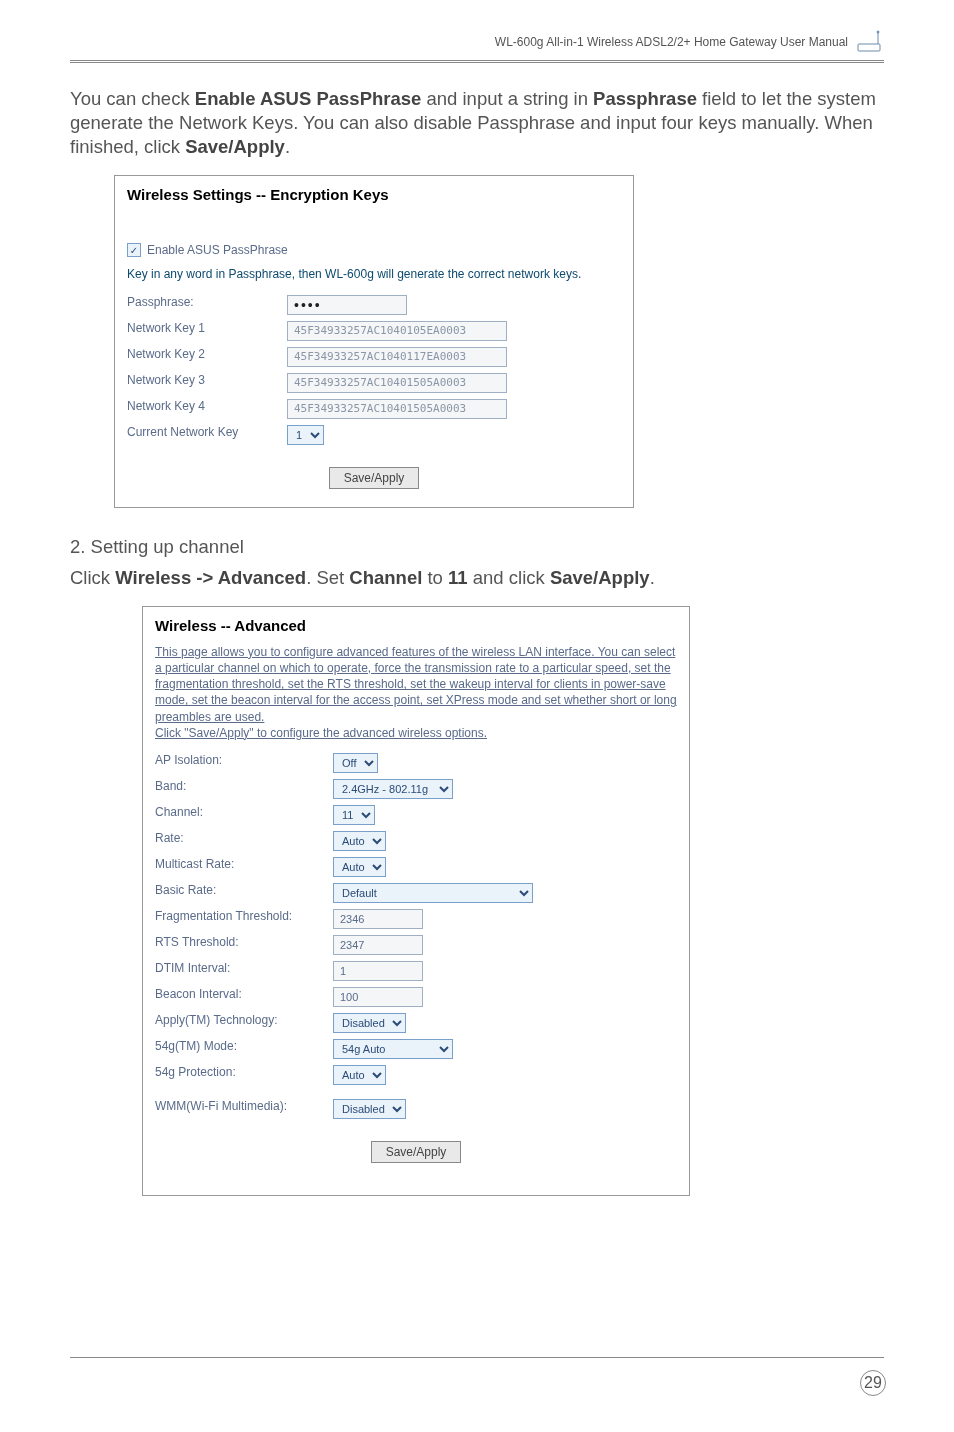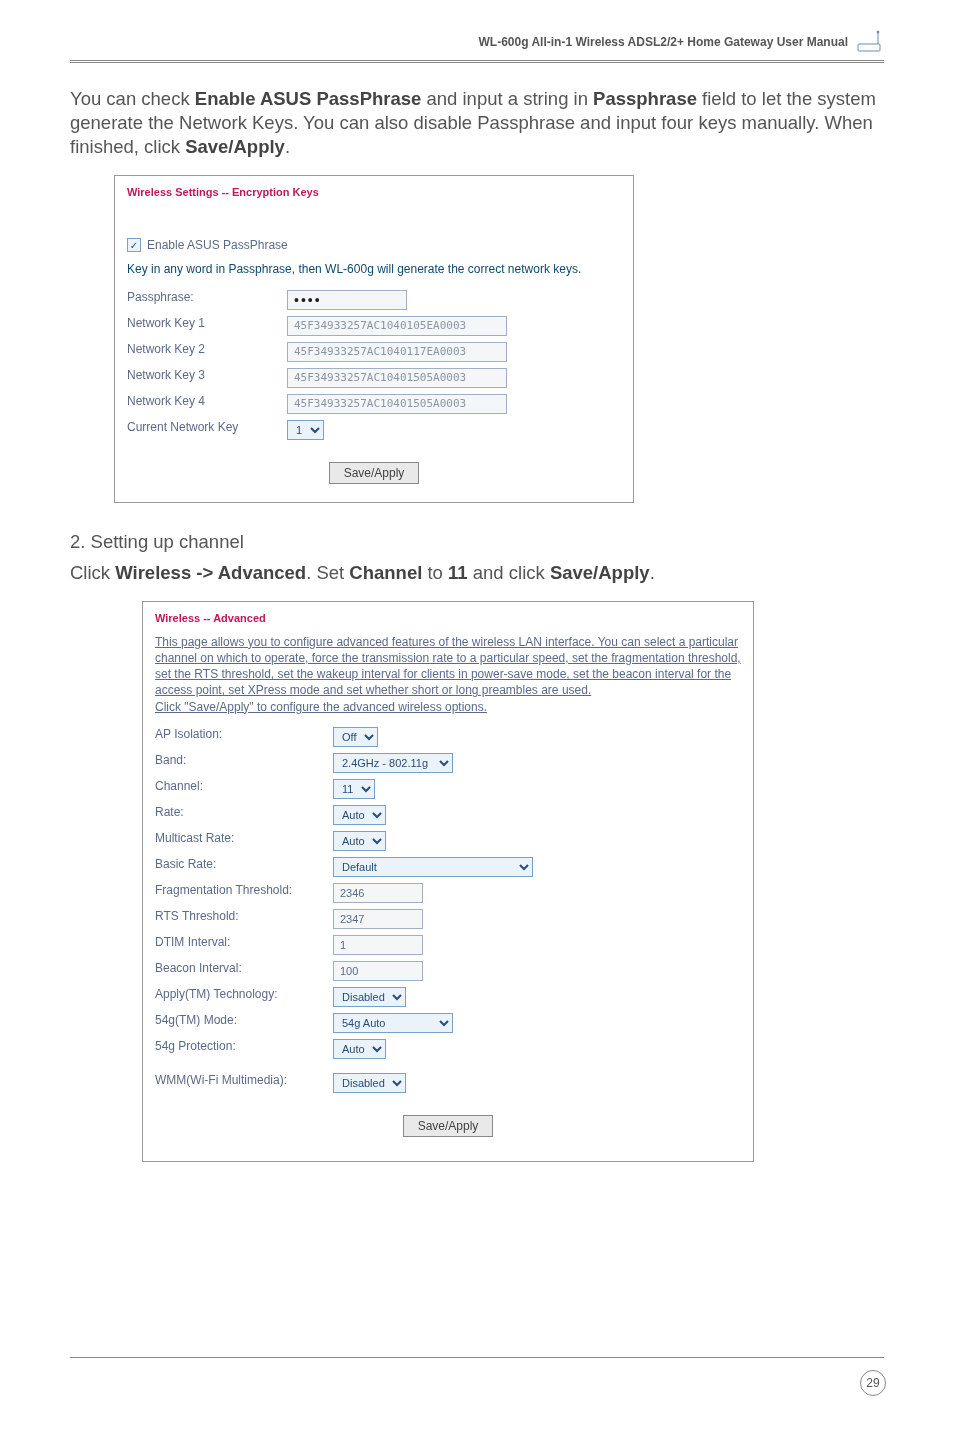--- a/index.html
+++ b/index.html
@@ -16,21 +16,21 @@
   }
   .header-bar {
     display: flex;
     align-items: center;
     justify-content: flex-end;
     gap: 8px;
     margin-bottom: 6px;
   }
   .header-text {
     font-size: 12px;
-    font-weight: bold;
+    font-weight: normal;
     color: #555;
   }
   .router-icon {
     width: 28px;
     height: 24px;
     position: relative;
   }
   .router-icon svg { width: 100%; height: 100%; }
   .header-line {
     height: 3px;
@@ -50,22 +50,22 @@
     background: #fff;
     width: 520px;
     margin: 0 0 28px 44px;
     padding: 10px 12px 18px 12px;
     color: #30517a;
     font-size: 12px;
     position: relative;
   }
   .shot-title {
     font-weight: bold;
-    color: #be185d;
-    font-size: 11px;
+    color: #000000;
+    font-size: 15px;
     margin-bottom: 40px;
   }
   .shot-row {
     display: flex;
     align-items: flex-start;
     gap: 8px;
     margin: 6px 0;
   }
   .shot-label {
     width: 152px;
@@ -124,23 +124,23 @@
     font-size: 10px;
     color: #2a4c77;
   }
   .step-text {
     font-size: 18.5px;
     color: #555;
     margin: 13px 0 8px 0;
   }
   
   .shot2 {
-    width: 612px;
+    width: 548px;
     margin: 0 0 0 72px;
-    padding-bottom: 24px;
+    padding-bottom: 32px;
   }
   .shot2 .shot-title { margin-bottom: 10px; }
   .shot2 .desc {
     color: #5a6b8a;
     font-size: 12px;
     line-height: 1.35;
     margin-bottom: 12px;
     text-decoration: underline;
   }
   .shot2 .shot-label { width: 170px; }
@@ -150,21 +150,21 @@
     position: absolute;
     right: 68px;
     bottom: 36px;
     width: 26px;
     height: 26px;
     border: 1px solid #888;
     border-radius: 50%;
     display: flex;
     align-items: center;
     justify-content: center;
-    font-size: 12px;
+    font-size: 16px;
     color: #555;
   }
   .footer-line {
     position: absolute;
     left: 70px;
     right: 70px;
     bottom: 74px;
     height: 1px;
     background: #888;
   }

